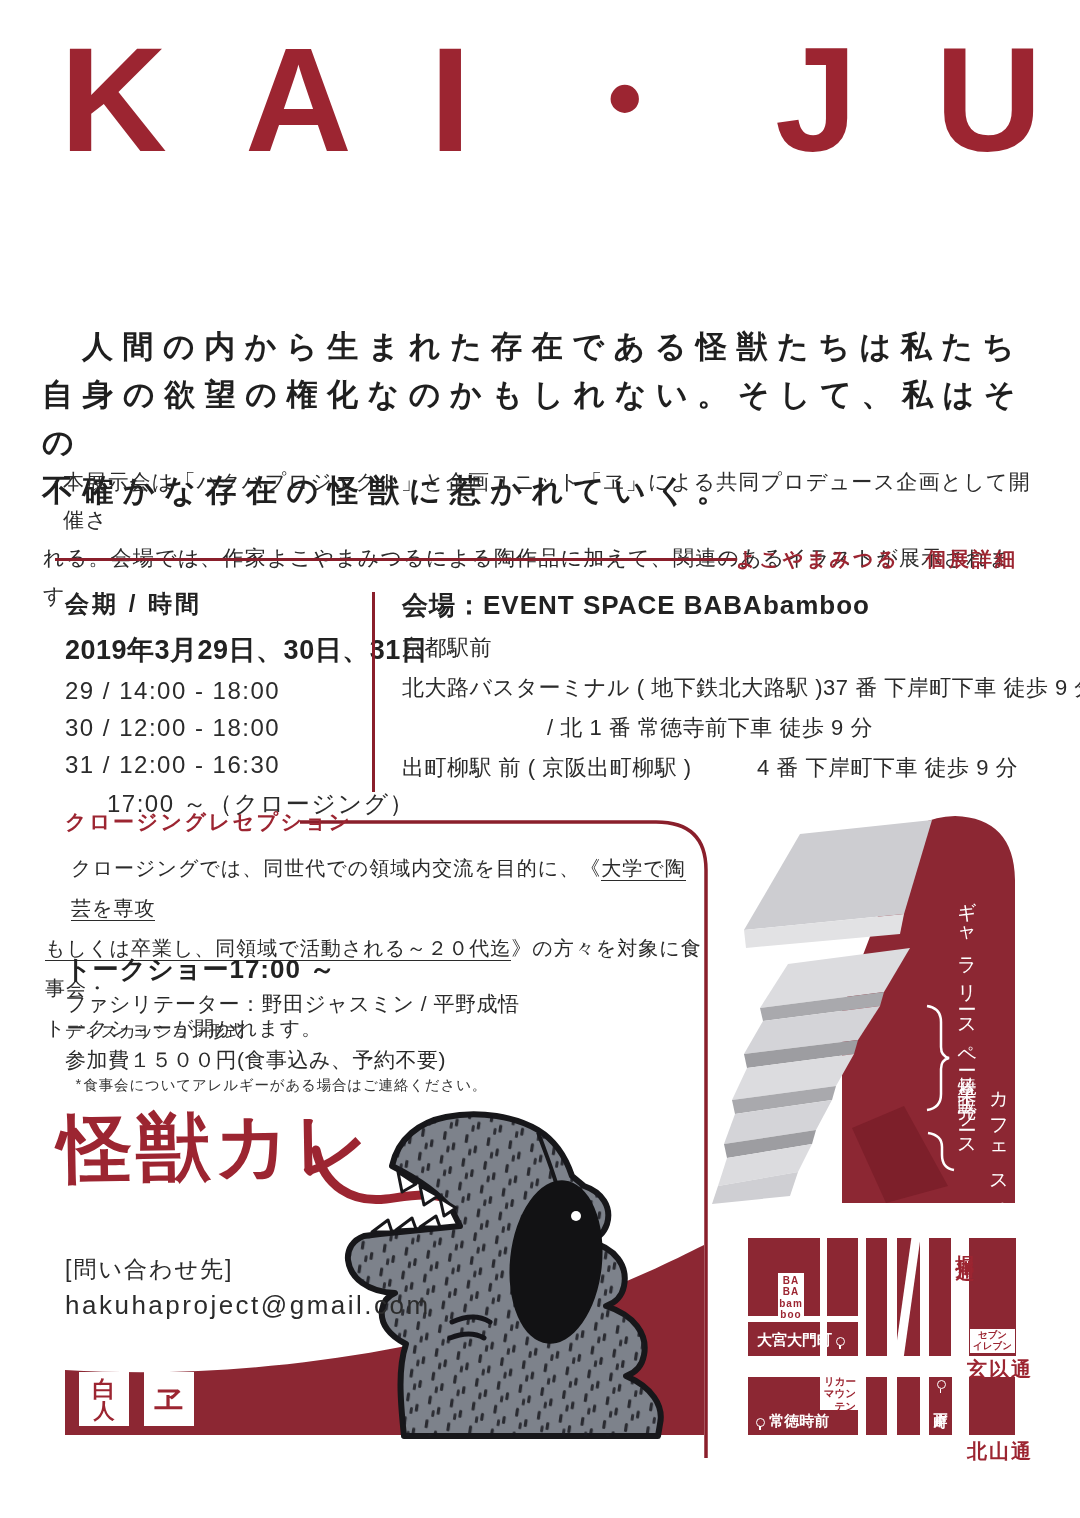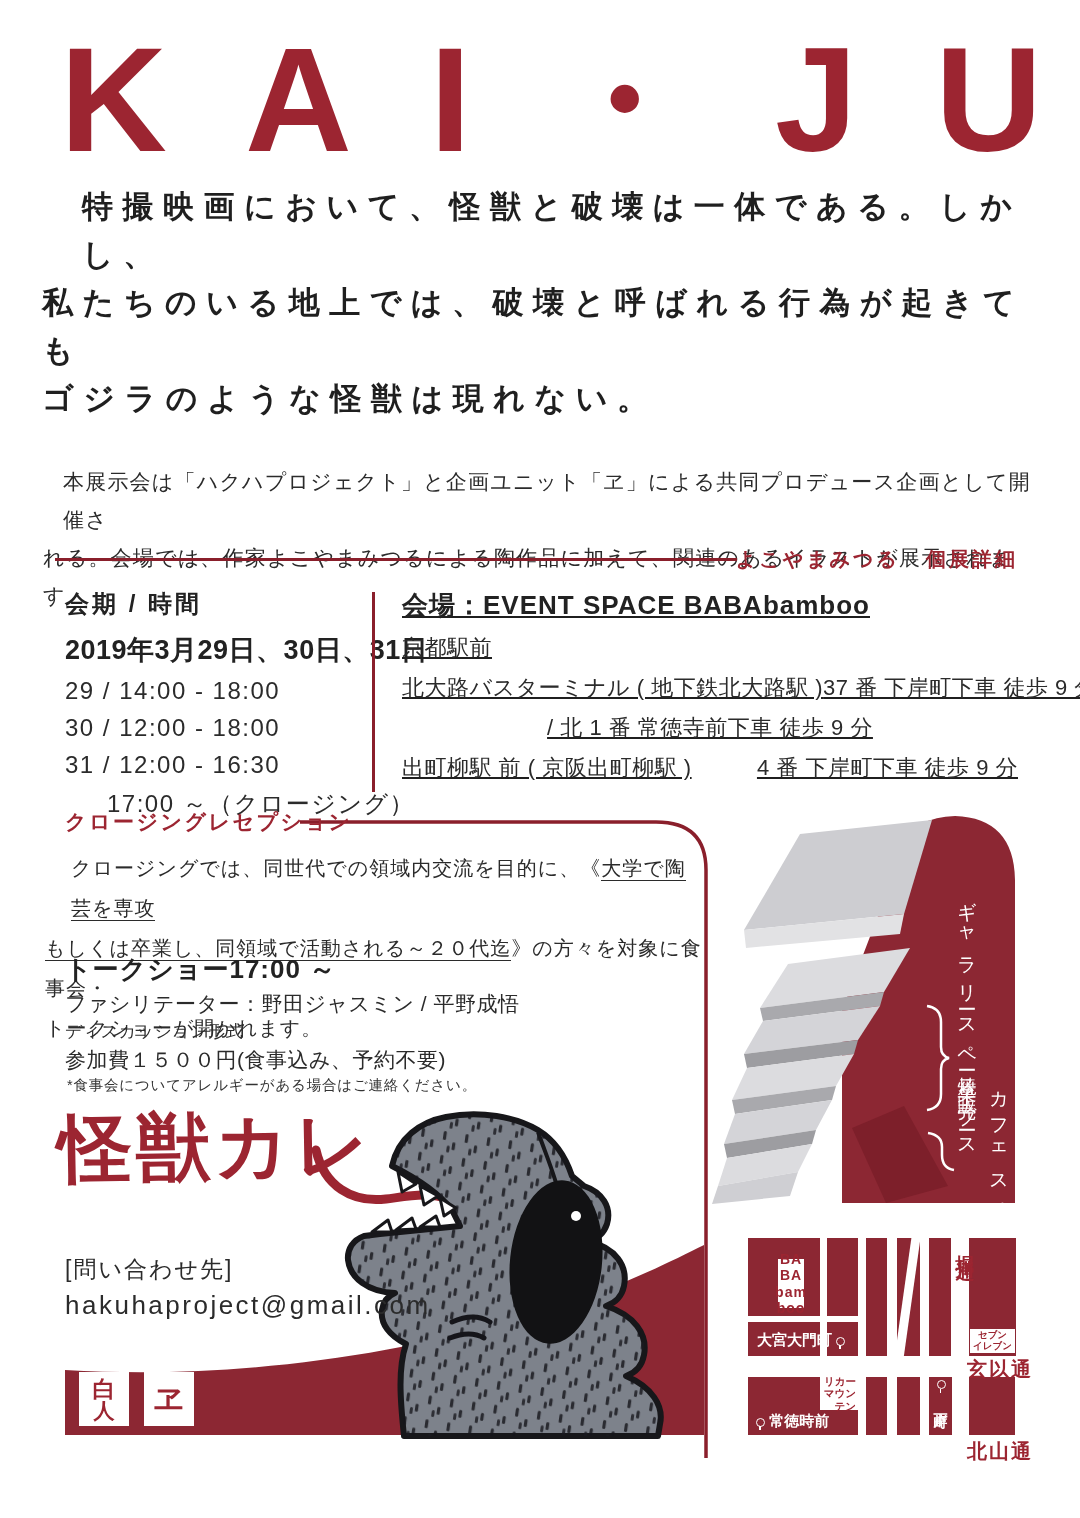--- a/index.html
+++ b/index.html
@@ -21,36 +21,36 @@
   #artist-line{top:546px;left:700px;width:318px;text-align:right;font-size:20px;font-weight:700;
                color:#9c2531;letter-spacing:3px;white-space:nowrap;}
   #artist-line .gap{margin-left:26px;}
   
   #schedule{top:588px;left:65px;width:300px;}
   #schedule .h{font-size:24px;font-weight:700;letter-spacing:3px;color:#222;}
   #schedule .d{margin-top:12px;font-size:27px;font-weight:700;letter-spacing:0.5px;color:#222;white-space:nowrap;}
   #schedule .t{margin-top:9px;font-size:24px;font-weight:400;letter-spacing:1.5px;color:#2b2b2b;white-space:nowrap;}
   #schedule .t.last{padding-left:42px;}
   #vline{top:592px;left:372px;width:3px;height:200px;background:#8a1f2b;}
-  #venue{top:588px;left:402px;width:616px;text-decoration:underline;}
+  #venue{top:588px;left:402px;width:616px;}
   #venue .h{font-size:26px;font-weight:600;letter-spacing:1px;color:#222;white-space:nowrap;}
   #venue .addr{margin-top:12px;font-size:24px;font-weight:400;letter-spacing:0.5px;text-align:right;color:#2b2b2b;white-space:nowrap;}
   .acc-row{display:flex;justify-content:space-between;margin-top:10px;font-size:22px;
            letter-spacing:0.5px;color:#2b2b2b;white-space:nowrap;}
   .acc-row.only-right{justify-content:center;}
   
   #rec-heading{top:808px;left:65px;font-size:21px;font-weight:700;color:#9c2531;letter-spacing:2.5px;}
   #rec-text{top:848px;left:45px;width:660px;font-size:20px;color:#2b2b2b;letter-spacing:1px;line-height:40px;}
   #rec-text .l1{padding-left:26px;}
   #rec-text .u{border-bottom:1.5px solid #2b2b2b;padding-bottom:1px;}
   #talk{top:952px;left:65px;font-size:26px;font-weight:600;letter-spacing:1px;color:#222;}
   #facilitator{top:990px;left:65px;font-size:21px;color:#2b2b2b;letter-spacing:0.5px;}
   #format{top:1020px;left:65px;font-size:17px;color:#2b2b2b;letter-spacing:0.5px;}
   #fee{top:1046px;left:65px;font-size:21px;color:#2b2b2b;letter-spacing:0.5px;}
-  #note{top:1076px;left:67px;font-size:14.5px;color:#333;letter-spacing:0.8px;}
+  #note{top:1076px;left:74px;font-size:14.5px;color:#333;letter-spacing:0.8px;font-family:Liberation Mono, monospace;}
   
   #curry{top:1098px;left:58px;font-size:74px;font-weight:700;color:#9c2531;
          font-family:"DejaVu Serif","Liberation Serif",serif;letter-spacing:4px;transform:rotate(-1deg);white-space:nowrap;}
   #contact-label{top:1254px;left:65px;font-size:23px;color:#2b2b2b;letter-spacing:2px;}
   #contact-email{top:1290px;left:65px;font-size:26px;color:#2b2b2b;letter-spacing:2.5px;}
   .logo-box{top:1372px;width:50px;height:54px;background:#fff;display:flex;flex-direction:column;
             align-items:center;justify-content:center;font-family:"DejaVu Serif","Liberation Serif",serif;
             color:#9c2531;font-weight:700;line-height:1.0;}
   #logo1{left:79px;} #logo2{left:144px;font-size:30px;}
   #logo1 .c1{font-size:23px;} #logo1 .c2{font-size:21px;}
@@ -143,24 +143,24 @@
       <polygon points="727,1158 812,1144 798,1172 718,1186" fill="#dcdcdf"></polygon>
       <polygon points="718,1186 798,1172 790,1196 712,1204" fill="#cfcfd3"></polygon>
 
       <path d="M927 1006 Q941 1008 941 1022 L941 1047 Q941 1056 949 1058 Q941 1060 941 1069 L941 1094 Q941 1108 927 1110" fill="none" stroke="#ffffff" stroke-width="2.5"></path>
       <path d="M928 1133 Q942 1135 942 1147 L942 1155 Q942 1168 954 1170" fill="none" stroke="#ffffff" stroke-width="2.5"></path>
     </g>
   </svg>
 
   <div class="abs" id="title">KAI・JU</div>
 
-  <div class="abs intro-p" id="p1">
-    <div class="indent">特撮映画において、怪獣と破壊は一体である。しかし、</div>
-    <div>私たちのいる地上では、破壊と呼ばれる行為が起きても</div>
-    <div>ゴジラのような怪獣は現れない。</div>
+  <div class="abs intro-p" id="p2">
+    <div class="indent">人間の内から生まれた存在である怪獣たちは私たち</div>
+    <div>自身の欲望の権化なのかもしれない。そして、私はその</div>
+    <div>不確かな存在の怪獣に惹かれていく。</div>
   </div>
   <div class="abs" id="p3">
     <div class="indent" style="padding-left:20px;">本展示会は「ハクハプロジェクト」と企画ユニット「ヱ」による共同プロデュース企画として開催さ</div>
     <div>れる。会場では、作家よこやまみつるによる陶作品に加えて、関連のあるイラストが展示されます</div>
   </div>
 
   <div class="abs" id="rule-artist"></div>
   <div class="abs" id="artist-line">
     <span>よこやまみつる</span><span class="gap">個展詳細</span>
   </div>
@@ -235,21 +235,21 @@
     <div class="abs blk" style="top:84px;left:0;width:72px;height:34px;"></div>
     <div class="abs blk" style="top:84px;left:79px;width:31px;height:34px;"></div>
     <div class="abs blk" style="top:139px;left:0;width:110px;height:58px;"></div>
     <div class="abs blk" style="top:139px;left:118px;width:21px;height:58px;"></div>
     <div class="abs blk" style="top:139px;left:149px;width:23px;height:58px;"></div>
     <div class="abs blk" style="top:139px;left:181px;width:23px;height:58px;"></div>
     <div class="abs blk" style="top:139px;left:221px;width:46px;height:58px;"></div>
 
     <div class="abs" style="top:-4px;left:155px;width:9px;height:128px;background:#ffffff;transform:rotate(8deg);"></div>
 
-    <div class="abs wbox" style="top:21px;left:30px;width:26px;height:49px;font-size:14px;letter-spacing:1px;text-align:right;">
+    <div class="abs wbox" style="top:35px;left:30px;width:26px;height:49px;font-size:10px;letter-spacing:1px;text-align:right;">
       <span>BA</span>
       <span>BA</span>
       <span>bam</span>
       <span>boo</span>
     </div>
 
     <div class="abs wbox" style="top:91px;left:222px;width:45px;height:24px;font-size:9.5px;">
       <span>セブン</span>
       <span>イレブン</span>
     </div>

